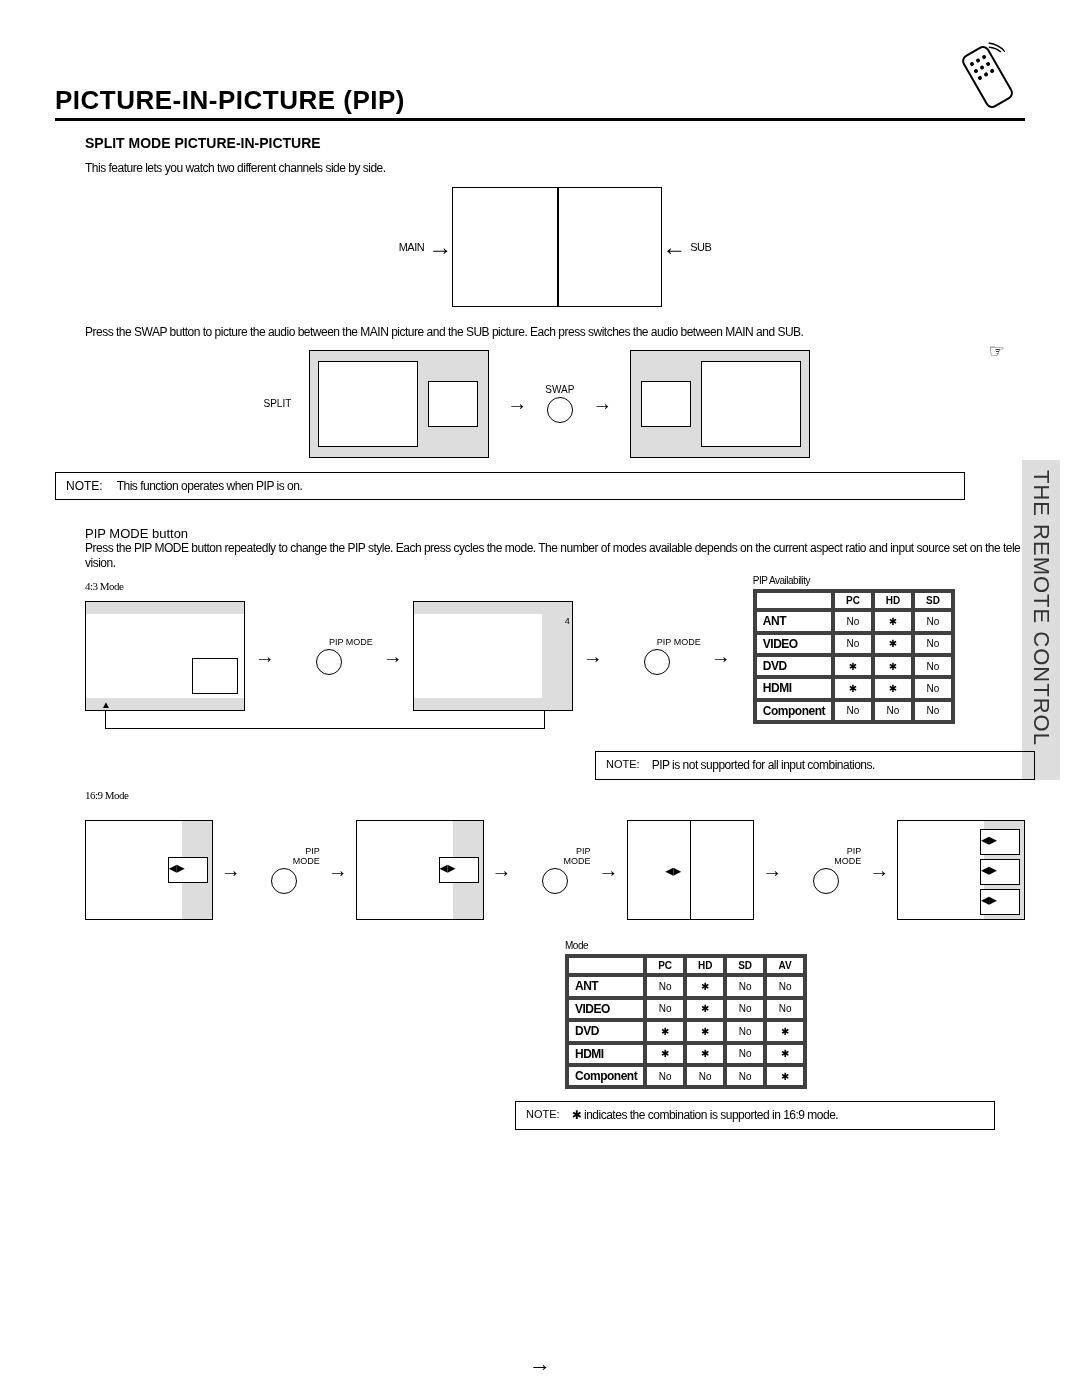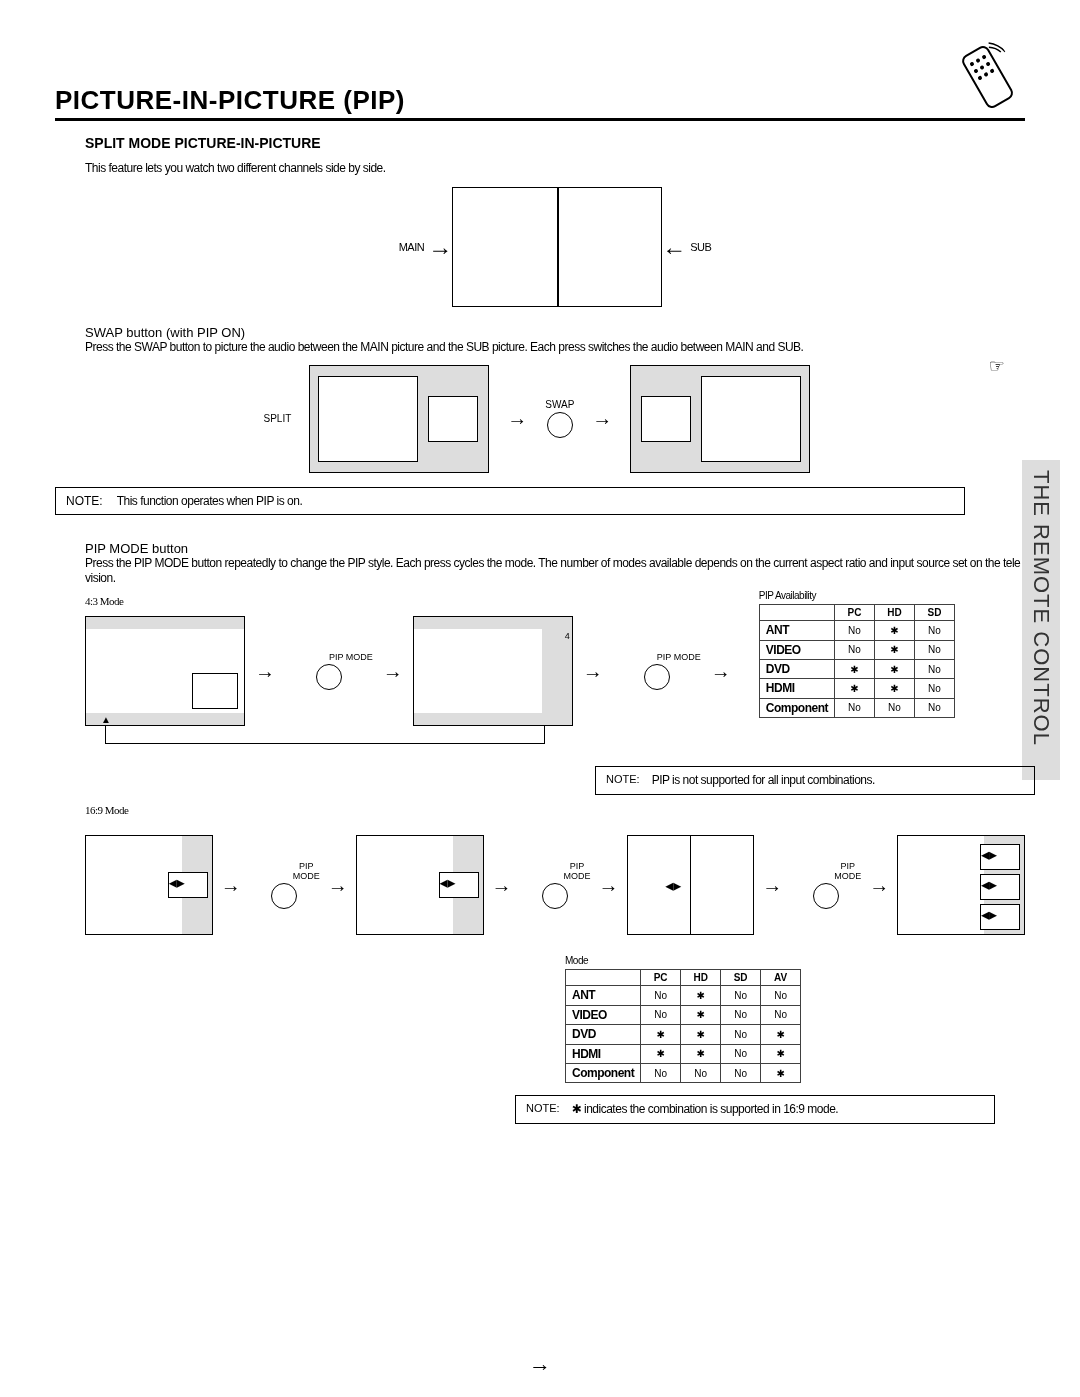--- a/index.html
+++ b/index.html
@@ -39,27 +39,27 @@
   .note-box { border: 1.5px solid #000; padding: 6px 10px; margin-top: 14px; font-size: 12px; display: flex; gap: 14px; align-items: flex-start; }
   .note-box .note-label { font-weight: normal; white-space: nowrap; }
 
   
   .pip-4-3 { display: flex; align-items: center; gap: 10px; margin-top: 8px; margin-left: 0; }
   .tv-4x3 { width: 160px; height: 110px; border: 1.5px solid #000; background: #ddd; position: relative; }
   .tv-4x3 .main-area { position: absolute; top: 12px; bottom: 12px; left: 0; right: 0; background: #fff; }
   .tv-4x3 .pip-small { position: absolute; right: 6px; bottom: 16px; width: 46px; height: 36px; border: 1px solid #000; background: #fff; }
   .tv-4x3 .grey-strip { position: absolute; right: 0; top: 12px; bottom: 12px; width: 30px; background: #ddd; }
 
-  .step-label { font-size: 9px; text-align: center; padding-left: 44px; }
+  .step-label { font-size: 9px; text-align: right; padding-left: 44px; }
   .step-col { display: flex; flex-direction: column; align-items: center; gap: 2px; }
 
   
   .pip-table-wrap { position: absolute; right: 70px; }
   .pip-table { border-collapse: collapse; font-size: 10px; }
-  .pip-table th, .pip-table td { border: 1px solid #404040; padding: 2px 6px; text-align: center; min-width: 40px; }
+  .pip-table th, .pip-table td { border: 4px solid #404040; padding: 2px 6px; text-align: center; min-width: 40px; }
   .pip-table th.row-head { text-align: left; padding-left: 6px; min-width: 70px; }
   .table-title { font-size: 10px; font-weight: normal; margin-bottom: 2px; }
 
   
   .wide-row { display: flex; align-items: center; gap: 8px; margin-top: 18px; }
   .tv-wide { width: 160px; height: 100px; border: 1.5px solid #000; position: relative; background: #fff; }
   .tv-wide .pbar { position: absolute; right: 0; top: 0; bottom: 0; width: 30px; background: #ddd; }
   .tv-wide .split-line { position: absolute; left: 50%; top: 0; bottom: 0; width: 1px; background: #000; }
   .tv-wide .pip-box { position: absolute; right: 4px; width: 40px; height: 26px; border: 1px solid #000; background: #fff; }
 
@@ -107,21 +107,20 @@
     <div class="split-wrap">
       <span class="label-small corrupt">MAIN</span>
       <span class="arrow">→</span>
       <div class="split-screen">
         <div class="divider"></div>
       </div>
       <span class="arrow">←</span>
       <span class="label-small corrupt">SUB</span>
     </div>
 
-    <div class="subsection">SWAP button (with PIP ON)</div>
     <div class="corrupt">Press the SWAP button to picture the audio between the MAIN picture and the SUB picture. Each press switches the audio between MAIN and SUB.</div>
     <span class="hand-icon" style="float:right; margin-right:20px;">☞</span>
 
     <div class="swap-row">
       <span class="swap-label">SPLIT</span>
       <div class="tv">
         <div class="inner-main"></div>
           <div class="inner-pip"></div>
       </div>
       <span class="flow-arrow">→</span>

